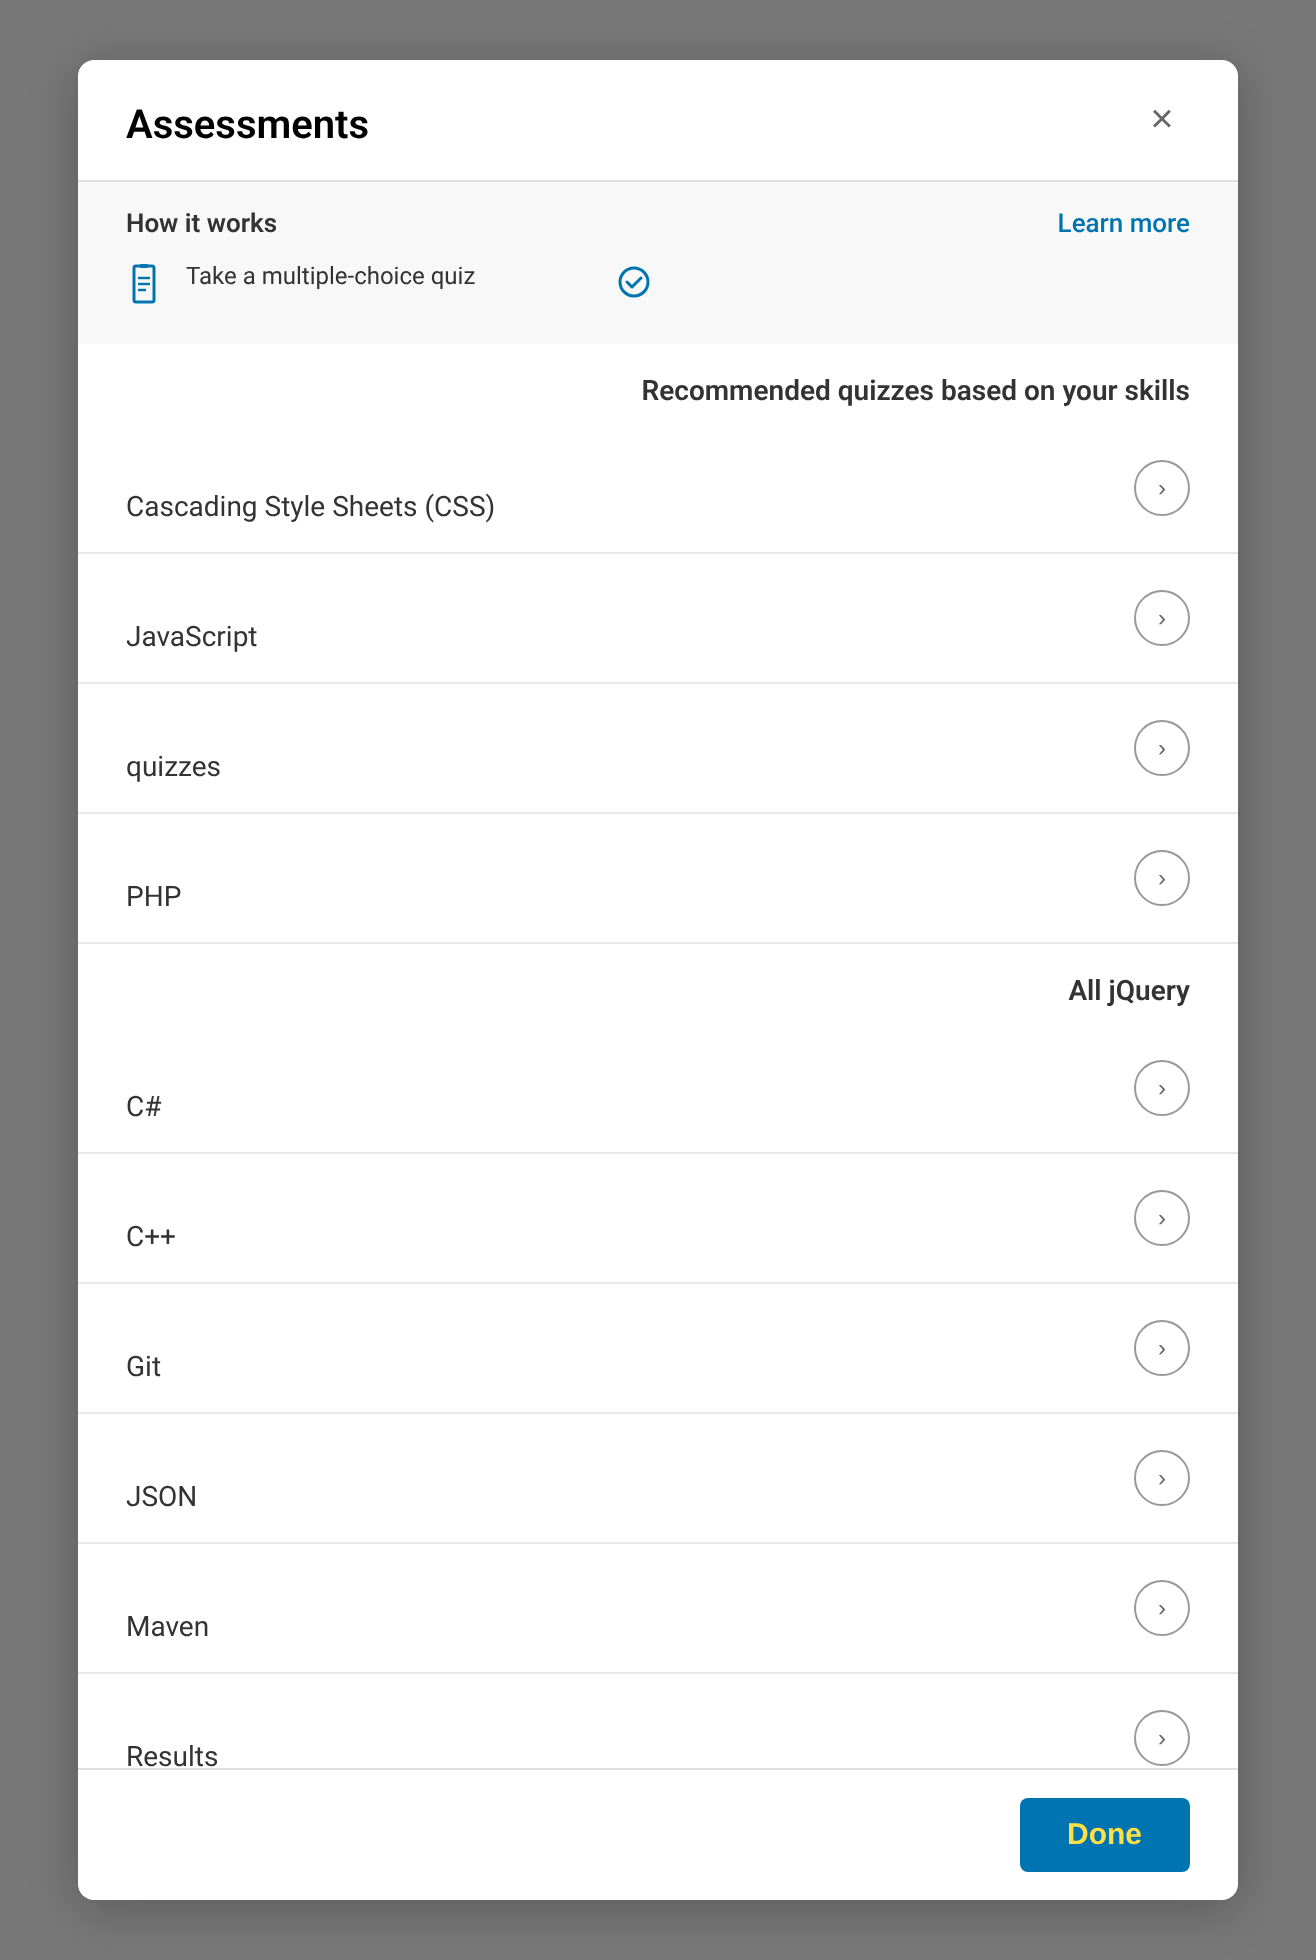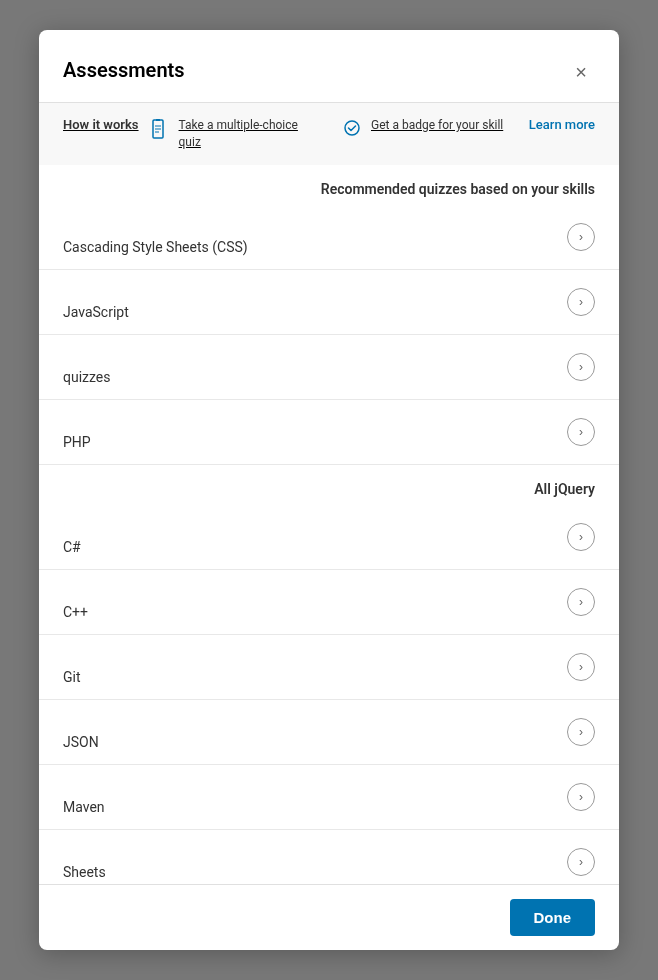--- a/index.html
+++ b/index.html
@@ -28,23 +28,23 @@
       width: 580px;
       max-height: 920px;
       overflow: hidden;
       display: flex;
       flex-direction: column;
       box-shadow: 0 4px 24px rgba(0,0,0,0.25);
     }
 
     .modal-header {
       display: flex;
-      align-items: flex-start;
+      align-items: flex-end;
       justify-content: space-between;
-      padding: 28px 24px 16px;
+      padding: 16px 24px 16px;
       border-bottom: 1px solid #e0e0e0;
     }
 
     .modal-title {
       font-size: 20px;
       font-weight: 600;
       color: #000;
     }
 
     .close-btn {
@@ -65,24 +65,23 @@
     .how-it-works-section {
       background: #f8f8f8;
       padding: 14px 24px;
       display: flex;
       align-items: flex-start;
       justify-content: space-between;
     }
 
     .how-it-works-content {
       display: flex;
-      flex-direction: row;
+      flex-direction: column;
       gap: 10px;
       flex: 1;
-      text-decoration: underline;
     }
 
     .how-it-works-label {
       font-size: 13px;
       font-weight: 600;
       color: #333;
     }
 
     .how-it-works-items {
       display: flex;
@@ -170,21 +169,21 @@
 
     .modal-footer {
       padding: 14px 24px;
       display: flex;
       justify-content: flex-end;
       border-top: 1px solid #e0e0e0;
     }
 
     .done-btn {
       background: #0073b1;
-      color: #ffffff;
+      color: #fde047;
       border: none;
       border-radius: 4px;
       padding: 10px 24px;
       font-size: 15px;
       font-weight: 600;
       cursor: pointer;
     }
 
     
     .bg-content {
@@ -230,21 +229,20 @@
             <span class="how-item-text">Take a multiple-choice quiz</span>
           </div>
 
           <div class="how-item">
             <span class="how-item-icon">
               <svg width="22" height="22" viewBox="0 0 22 22" fill="none">
                 <circle cx="11" cy="10" r="7" stroke="#0073b1" stroke-width="1.5" fill="none"></circle>
                 <path d="M7.5 10 L10 12.5 L14.5 8" stroke="#0073b1" stroke-width="1.5" stroke-linecap="round" stroke-linejoin="round"></path>
               </svg>
             </span>
-            <span class="how-item-text">Get a badge for your skill</span>
           </div>
 
 
         </div>
       </div>
       <a class="learn-more-link">Learn more</a>
     </div>
 
     <div class="modal-body">
 
@@ -284,21 +282,21 @@
     </li>
           <li class="quiz-item">
       <span class="quiz-item-name">JSON</span>
       <button class="chevron-btn">›</button>
     </li>
           <li class="quiz-item">
       <span class="quiz-item-name">Maven</span>
       <button class="chevron-btn">›</button>
     </li>
           <li class="quiz-item">
-      <span class="quiz-item-name">Sheets</span>
+      <span class="quiz-item-name">Results</span>
       <button class="chevron-btn">›</button>
     </li>
           <li class="quiz-item">
       <span class="quiz-item-name">Learn.js</span>
       <button class="chevron-btn">›</button>
     </li>
         </ul>
 
     </div>
 

